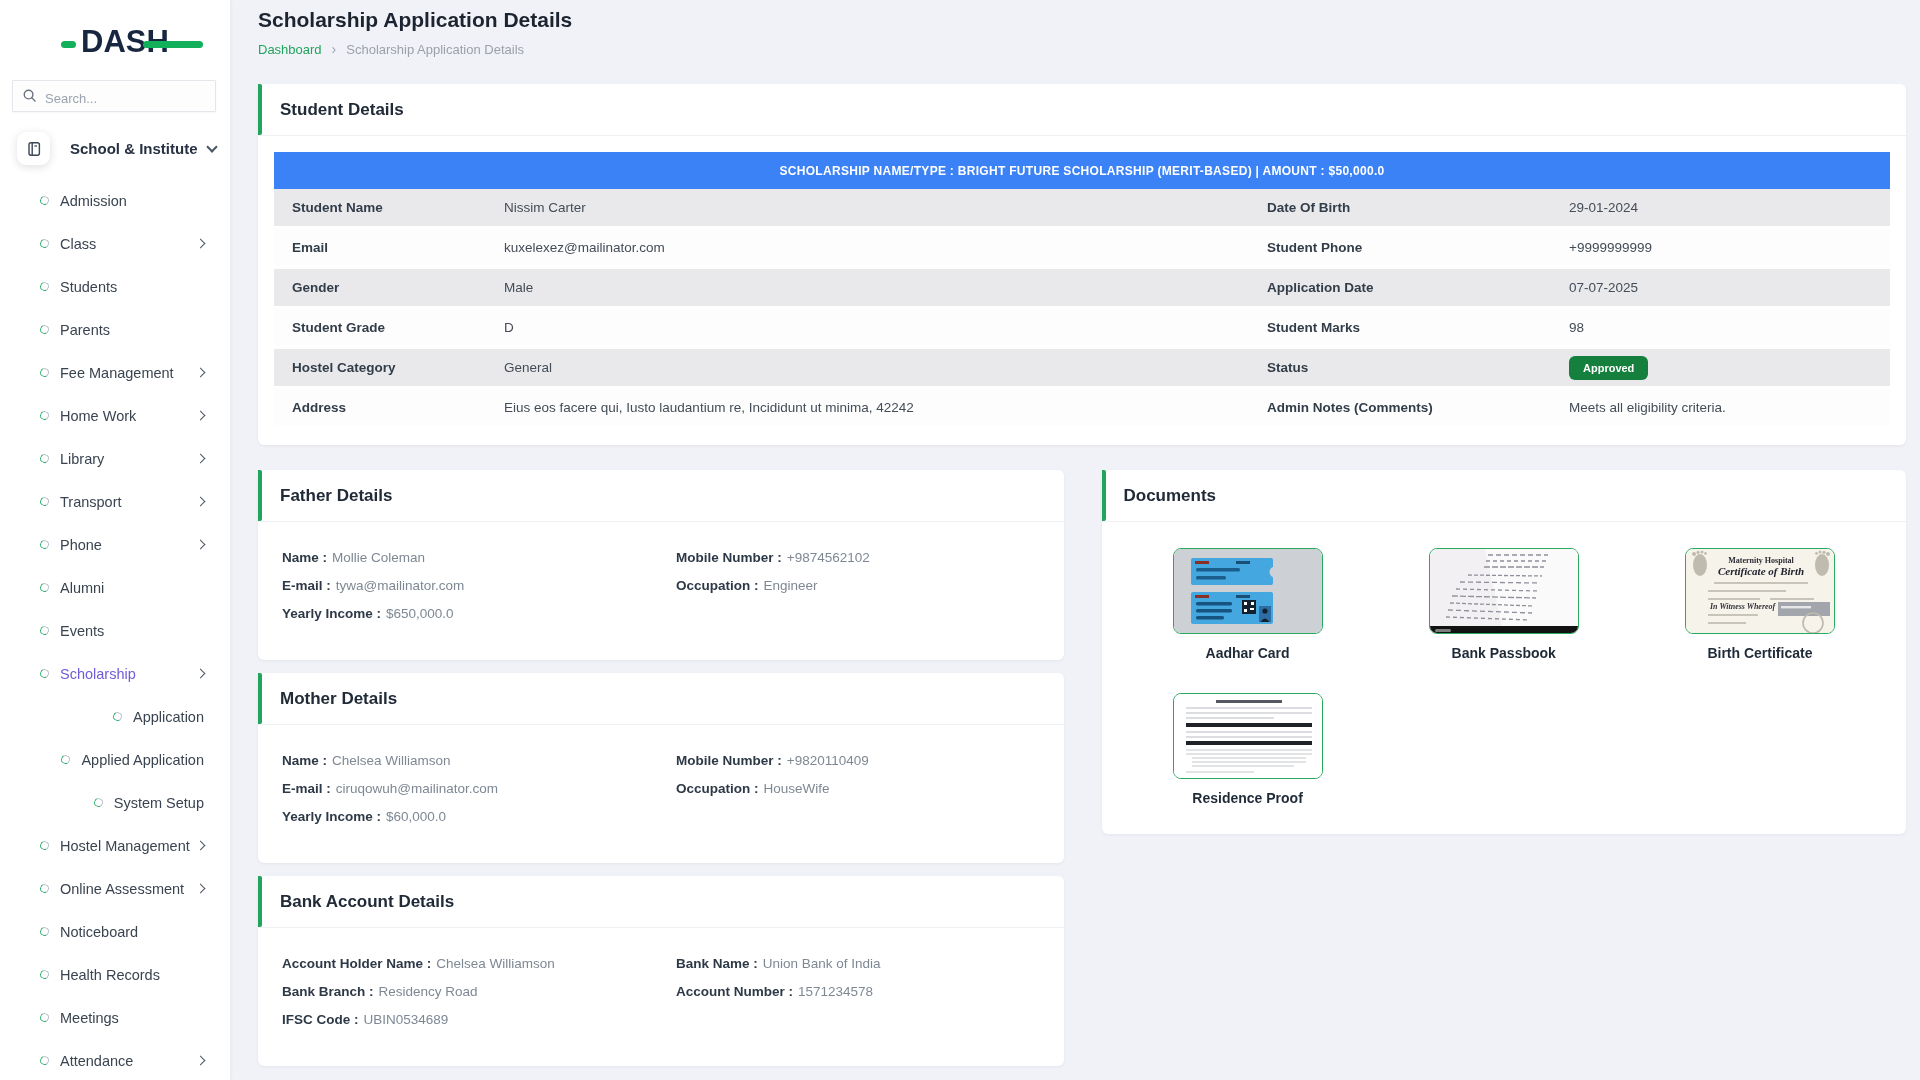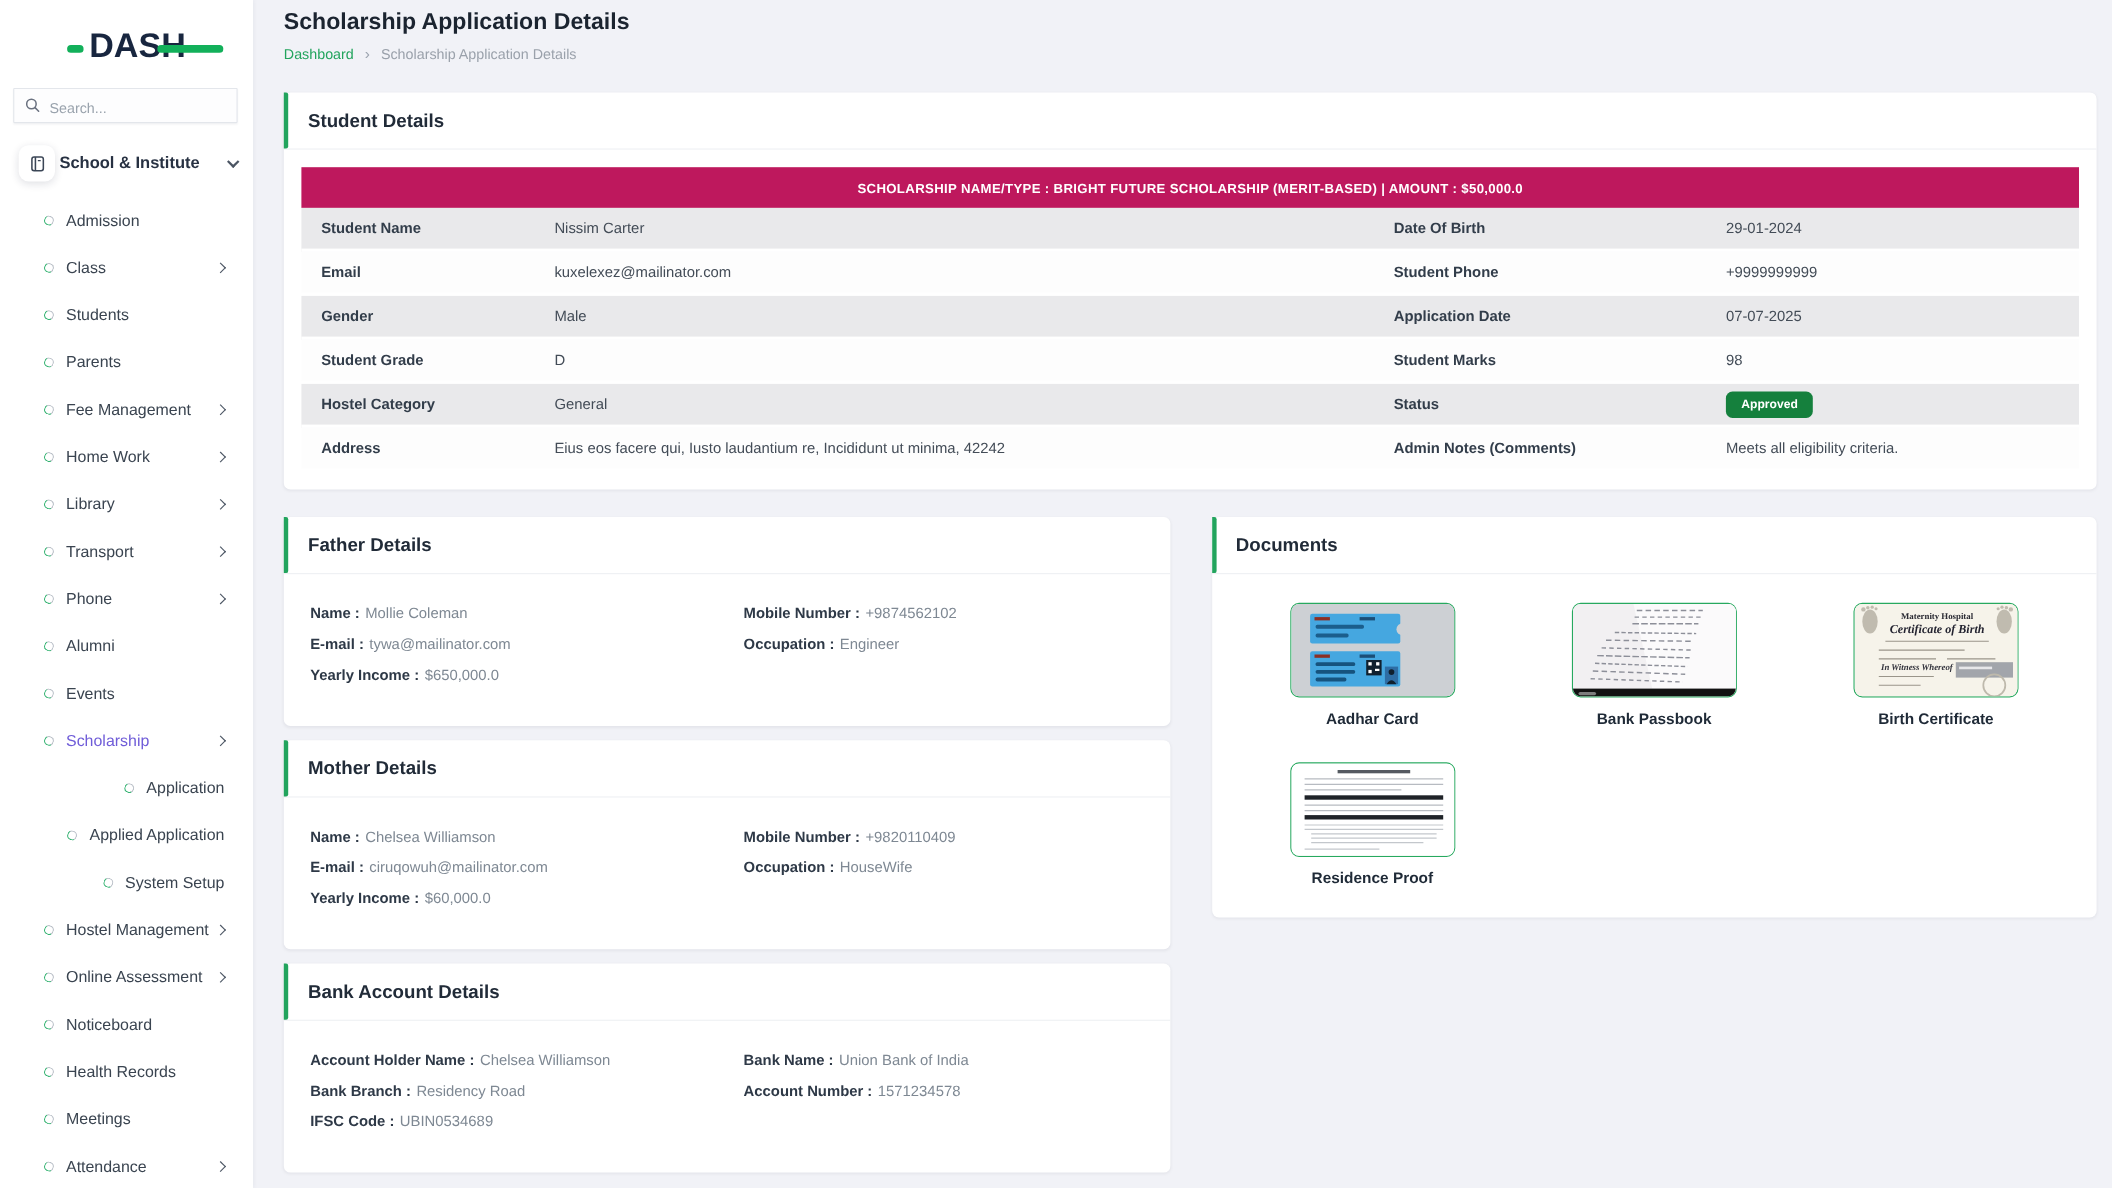--- a/index.html
+++ b/index.html
@@ -38,21 +38,21 @@
   .search-icon { position:absolute; left:10px; top:8px; width:15px; height:15px; }
 
   .section-head {
     display:flex; align-items:center; margin:20px 14px 0 17px; cursor:pointer;
   }
   .section-icon-box {
     width:33px; height:33px; border-radius:9px; background:#fff;
     box-shadow:0 2px 8px rgba(20,30,60,.14);
     display:flex; align-items:center; justify-content:center; flex:0 0 auto;
   }
-  .section-label { margin-left:4px; font-size:15px; font-weight:700; color:#273142; }
+  .section-label { margin-left:20px; font-size:15px; font-weight:700; color:#273142; }
   .chev { width:8px; height:8px; border-top:2px solid #4b5563; border-right:2px solid #4b5563; display:inline-block; flex:0 0 auto; }
   .chev-down { transform:rotate(135deg); margin-left:auto; margin-top:-4px; }
   .chev-right { transform:rotate(45deg); margin-left:auto; border-top-width:1.6px; border-right-width:1.6px; width:7px; height:7px; }
 
   .menu { margin-top:14px; }
   .menu-item {
     display:flex; align-items:center; height:43px; padding:0 26px 0 40px;
     cursor:pointer; font-size:14.5px; color:#3a4450;
   }
   .menu-item.indent { padding-left:58px;justify-content:flex-end; }
@@ -80,21 +80,21 @@
     color:#212b38; border-bottom:1px solid #eef0f3;
   }
   .card-header::before {
     content:""; position:absolute; left:0; top:0; bottom:0; width:4px;
     background:#22a45d; border-radius:0 2px 2px 0;
   }
 
   .student-card { margin-top:27px; width:1648px; }
   .student-card-body { padding:16px; }
   .banner {
-    height:37px; background:#be185d; display:flex; align-items:center; justify-content:center;
+    height:37px; background:#3b82f6; display:flex; align-items:center; justify-content:center;
     color:#fff; font-size:12px; font-weight:700; letter-spacing:.3px;
   }
   .sd-table { width:100%; }
   .sd-row {
     display:grid; grid-template-columns:230px 745px 320px 1fr;
     min-height:40px; align-items:center; border-bottom:3px solid #fff;
   }
   .sd-row:nth-of-type(odd) { background:#e9e9eb; }
   .sd-row:nth-of-type(even) { background:#fdfdfd; }
   .sd-label { font-weight:700; color:#323d4a; font-size:13.5px; padding-left:18px; }

